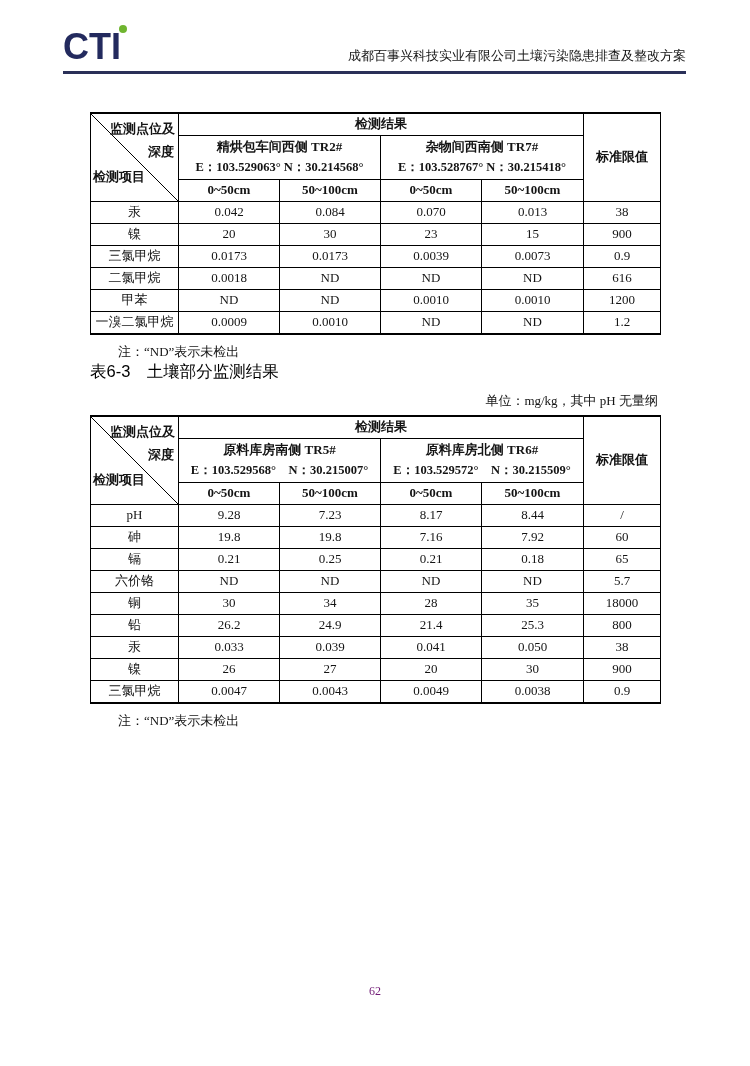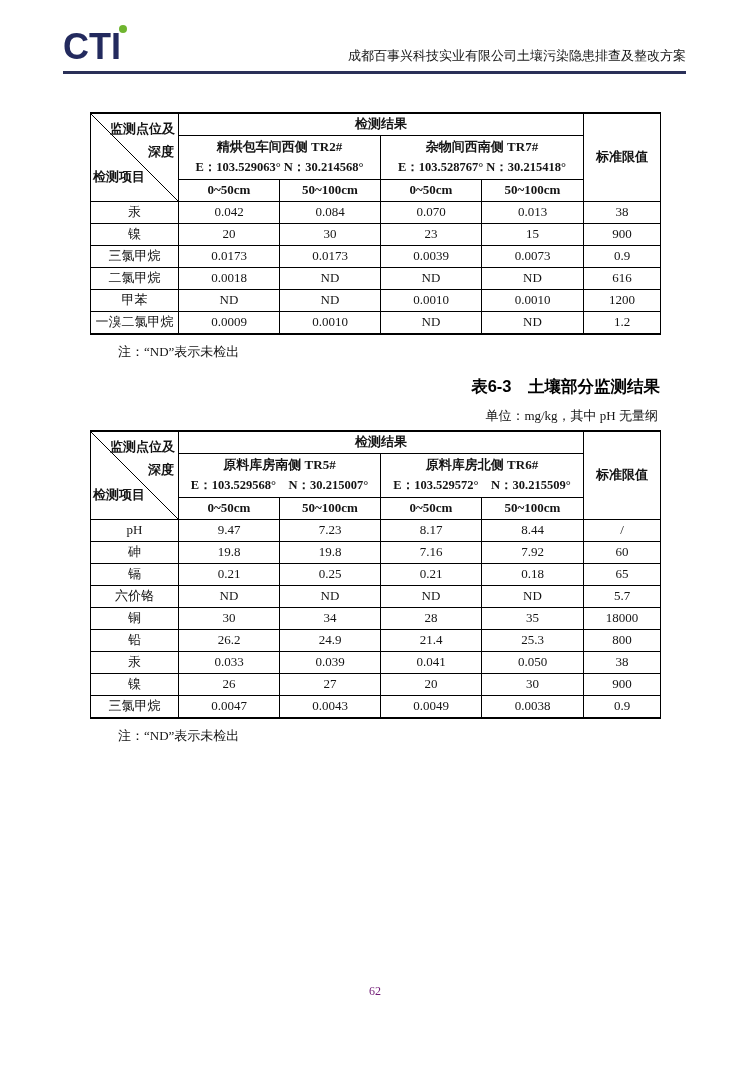--- a/index.html
+++ b/index.html
@@ -55,23 +55,23 @@
   
   td.corner { position:relative; padding:0; }
   td.corner svg { position:absolute; left:0; top:0; width:100%; height:100%; display:block; }
   td.corner span { position:absolute; font-weight:bold; font-size:13px; white-space:nowrap; }
   .cr1 { top:8px; right:3px; }
   .cr2 { top:31px; right:4px; }
   .cr3 { top:56px; left:2px; }
 
   .note { margin:8px 0 0 28px; font-size:13px; }
   .caption {
-    text-align:right; font-weight:bold; font-size:16.5px;
+    text-align:left; font-weight:normal; font-size:16.5px;
     font-family:"Liberation Sans","DejaVu Sans",sans-serif;
-    margin:15px 0 9px 0; color:#000;
+    margin:0 0 9px 0; color:#000;
   }
   .unit-note { text-align:right; font-size:13px; margin:0 2px 5px 0; }
 
   .page-num {
     position:absolute; top:984px; left:0; width:750px;
     text-align:center; font-size:12px; color:#701a75;
   }
 </style>
 </head>
 <body>
@@ -219,21 +219,21 @@
       <tr>
         <td class="th">0~50cm</td>
         <td class="th">50~100cm</td>
         <td class="th">0~50cm</td>
         <td class="th">50~100cm</td>
       </tr>
     </thead>
     <tbody>
         <tr>
           <td>pH</td>
-          <td>9.47</td>
+          <td>9.28</td>
           <td>7.23</td>
           <td>8.17</td>
           <td>8.44</td>
           <td>/</td>
         </tr>
         <tr>
           <td>砷</td>
           <td>19.8</td>
           <td>19.8</td>
           <td>7.16</td>

